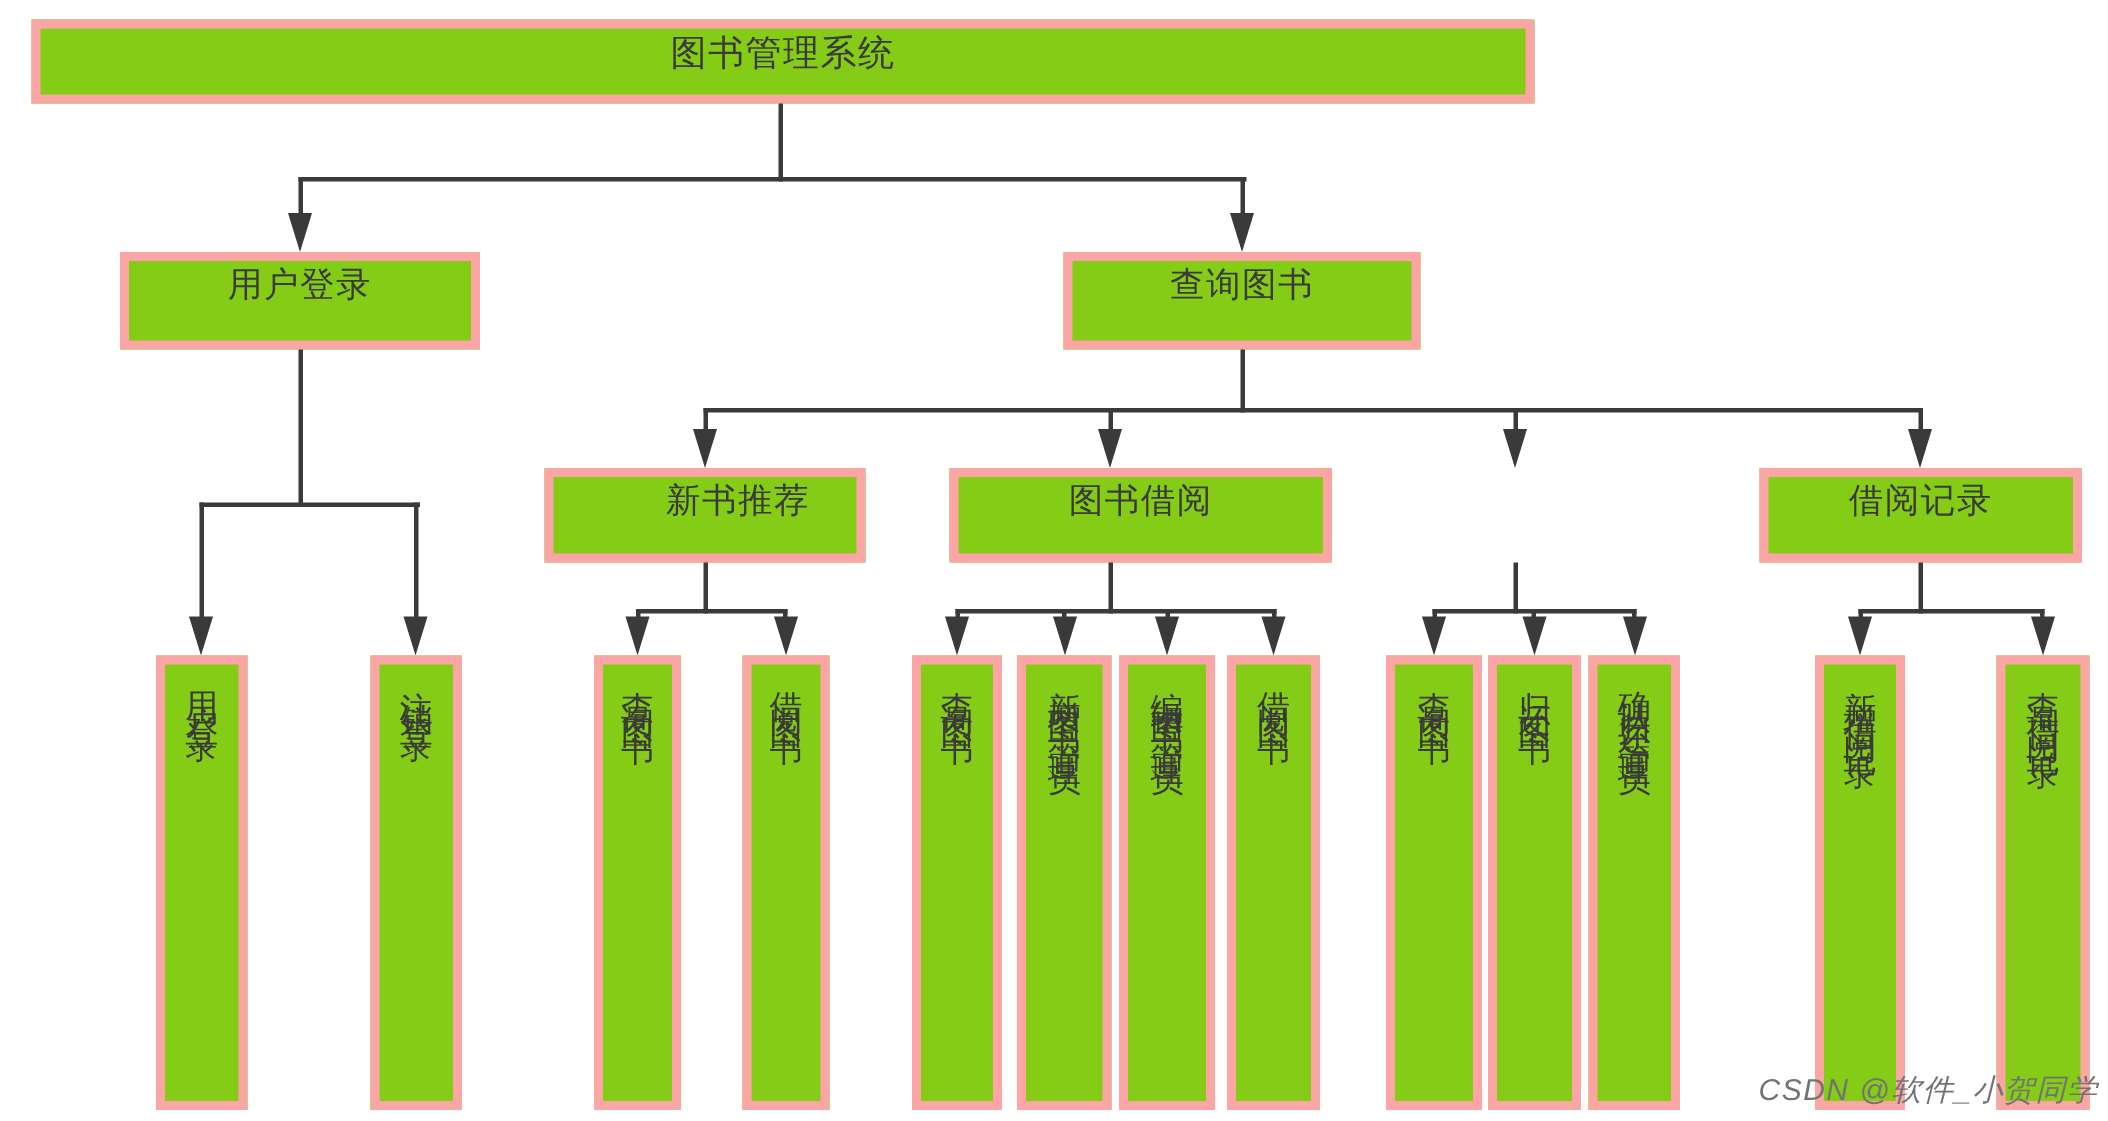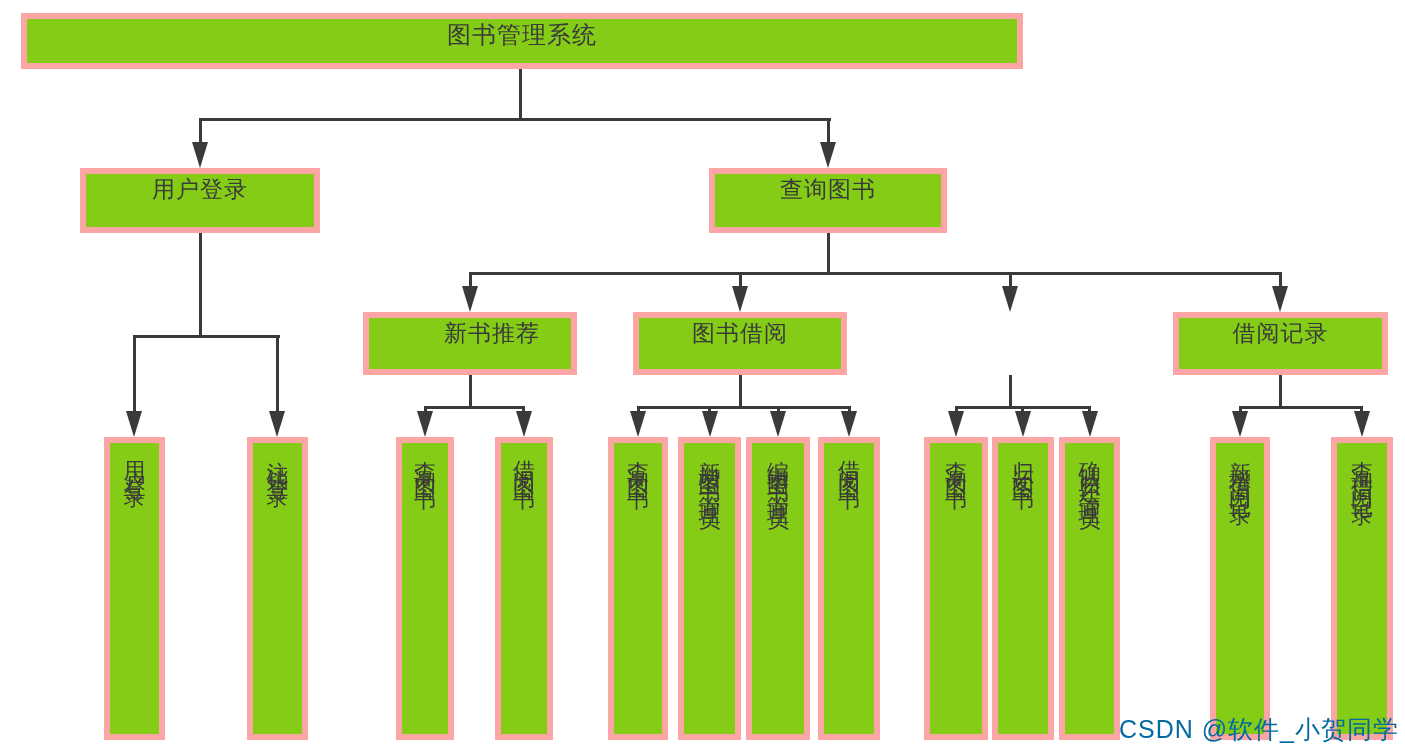--- a/index.html
+++ b/index.html
@@ -20,21 +20,21 @@
   }
   .vlabel.long{letter-spacing:7px;}
   .ln{position:absolute;background:#3a3a3a;z-index:1;}
   .ah{
     position:absolute;width:0;height:0;z-index:1;
     border-left:8px solid transparent;border-right:8px solid transparent;
     border-top:26px solid #3a3a3a;
   }
   .watermark{
     position:absolute;right:6px;top:713px;z-index:5;
-    font-size:25px;color:#0369a1;letter-spacing:1px;white-space:nowrap;
+    font-size:20px;color:#737373;letter-spacing:1px;white-space:nowrap;font-style:italic;
   }
 </style>
 </head>
 <body>
 
 <div id="stage">
 
   <div>
 
     <div class="ln" style="left:519px;top:69px;width:3px;height:52px;"></div>
@@ -106,21 +106,21 @@
   <div class="box" style="left:80px;top:168px;width:240px;height:65px;">
     <span class="hlabel">用户登录</span>
   </div>
   <div class="box" style="left:709px;top:168px;width:238px;height:65px;">
     <span class="hlabel">查询图书</span>
   </div>
 
   <div class="box" style="left:363px;top:312px;width:214px;height:63px;padding-left:44px;">
     <span class="hlabel">新书推荐</span>
   </div>
-  <div class="box" style="left:633px;top:312px;width:214px;height:63px;">
+  <div class="box" style="left:633px;top:312px;width:255px;height:63px;">
     <span class="hlabel">图书借阅</span>
   </div>
   <div class="box" style="left:1173px;top:312px;width:215px;height:63px;">
     <span class="hlabel">借阅记录</span>
   </div>
 
   <div class="box leaf" style="left:104px;top:437px;width:61px;height:303px;">
     <span class="vlabel">用户登录</span>
   </div>
   <div class="box leaf" style="left:247px;top:437px;width:61px;height:303px;">

